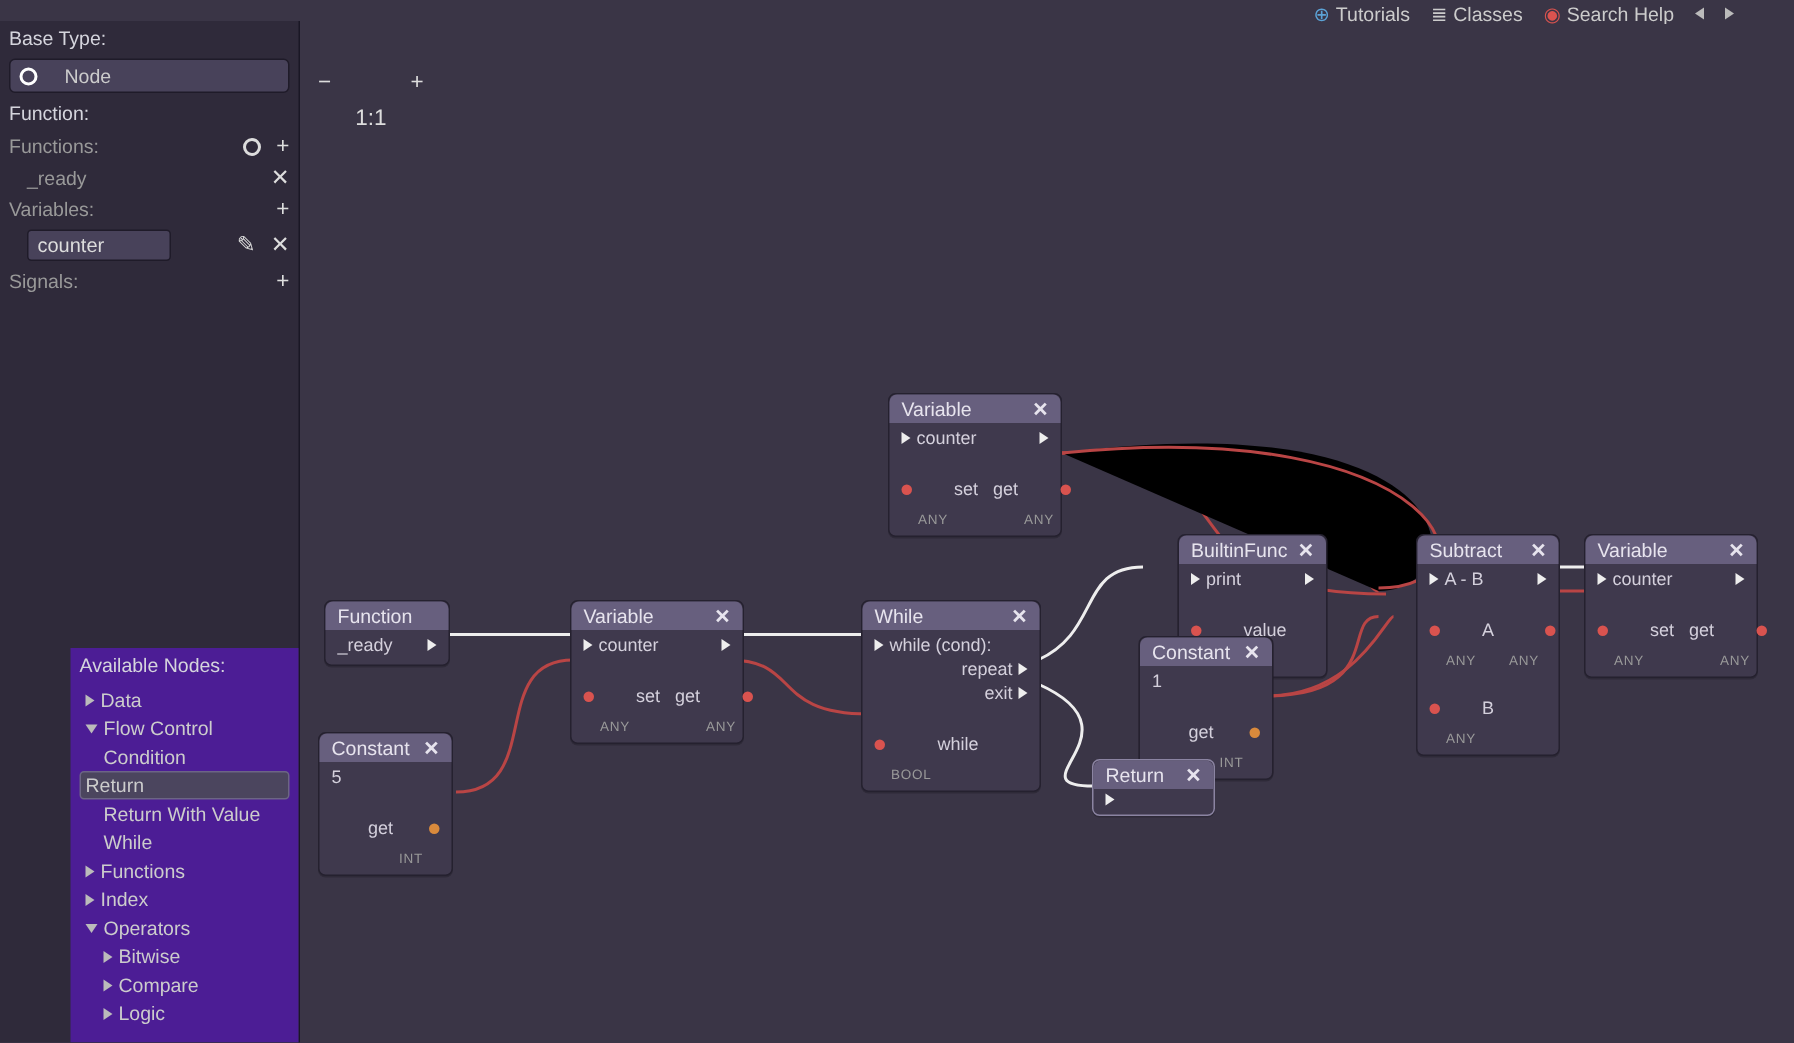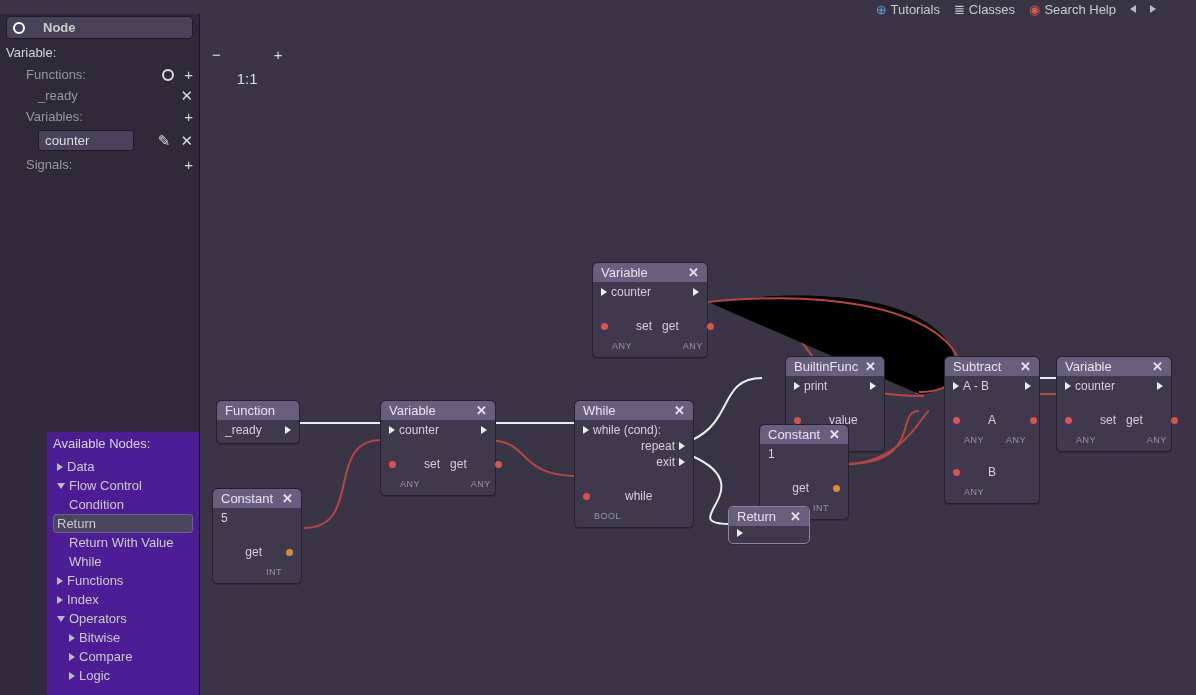--- a/index.html
+++ b/index.html
@@ -1,24 +1,24 @@
 <!DOCTYPE html>
 <html><head>
 <meta charset="utf-8">
 <style>
 * { box-sizing: border-box; margin: 0; padding: 0; font-family: Arial, sans-serif; }
 body { background: #3a3546; color: #ccc; width: 1196px; height: 695px; overflow: hidden; position: relative; font-size: 13px; }
 .topbar { position: absolute; top: 0; right: 0; height: 18px; display: flex; gap: 14px; padding-right: 40px; color: #ccc; font-size: 13px; align-items: center; }
 .topbar .item { display: flex; align-items: center; gap: 4px; }
 .sidebar { position: absolute; left: 0; top: 14px; width: 200px; height: 681px; background: #2f2a3a; border-right: 1px solid #1a1725; display: flex; flex-direction: column; }
 .section-title { padding: 4px 6px; color: #d5d5dd; font-size: 13px; }
-.base-type-box { margin: 2px 6px; background: #48425a; border: 1px solid #1f1b29; border-radius: 4px; padding: 3px 6px; display: flex; align-items: center; gap: 18px; font-weight: bold; }
+.base-type-box { margin: 2px 6px; background: #48425a; border: 1px solid #1f1b29; border-radius: 4px; padding: 3px 6px; display: flex; align-items: center; gap: 18px; }
 .base-type-box .circle { width: 12px; height: 12px; border: 2px solid #fff; border-radius: 50%; display: inline-block; }
 .members { flex: 0 0 auto; padding-bottom: 6px; }
-.members-row { display: flex; align-items: center; justify-content: space-between; padding: 3px 6px; margin-left: 20px; }
+.members-row { display: flex; align-items: center; justify-content: space-between; padding: 3px 6px; }
 .members-row .label { color: #999; display: flex; align-items: center; gap: 6px; }
 .members-row .icons { display: flex; gap: 10px; align-items: center; }
 .icon-btn { cursor: pointer; color: #ddd; font-size: 15px; line-height: 1; }
 .var-input { background: #48425a; border: 1px solid #1f1b29; border-radius: 3px; padding: 2px 6px; color: #ddd; width: 96px; }
 .members-indent { padding-left: 18px; }
 .spacer { flex: 1; }
 .avail-section { background: #4c1d95; margin-left: 47px; }
 .tree { padding: 2px 6px 10px 6px; }
 .tree-row { display: flex; align-items: center; gap: 4px; padding: 2px 4px; cursor: pointer; }
 .tree-row.selected { background: #4b455e; border: 1px solid #6c6585; border-radius: 3px; padding: 1px 3px; }
@@ -60,26 +60,27 @@
   </div>
   <div class="item">
     <span style="color:#d9534f">◉</span>
     <span>Search Help</span>
   </div>
   <span class="tri right" style="transform:rotate(180deg)"></span>
   <span class="tri right"></span>
 </div>
 
 <div class="sidebar">
+  <div class="section-title">Base Type:</div>
   <div class="base-type-box">
     <span class="circle"></span>
     <span>Node</span>
   </div>
 
-  <div class="section-title">Variable:</div>
+  <div class="section-title">Function:</div>
   <div class="members">
     <div class="members-row">
       <span class="label">Functions:</span>
       <span class="icons">
         <span class="icon-btn" style="font-size:12px;border:2px solid #ddd;border-radius:50%;width:12px;height:12px;display:inline-block"></span>
         <span class="icon-btn">+</span>
       </span>
     </div>
     <div class="members-row members-indent">
       <span class="label">_ready</span>

